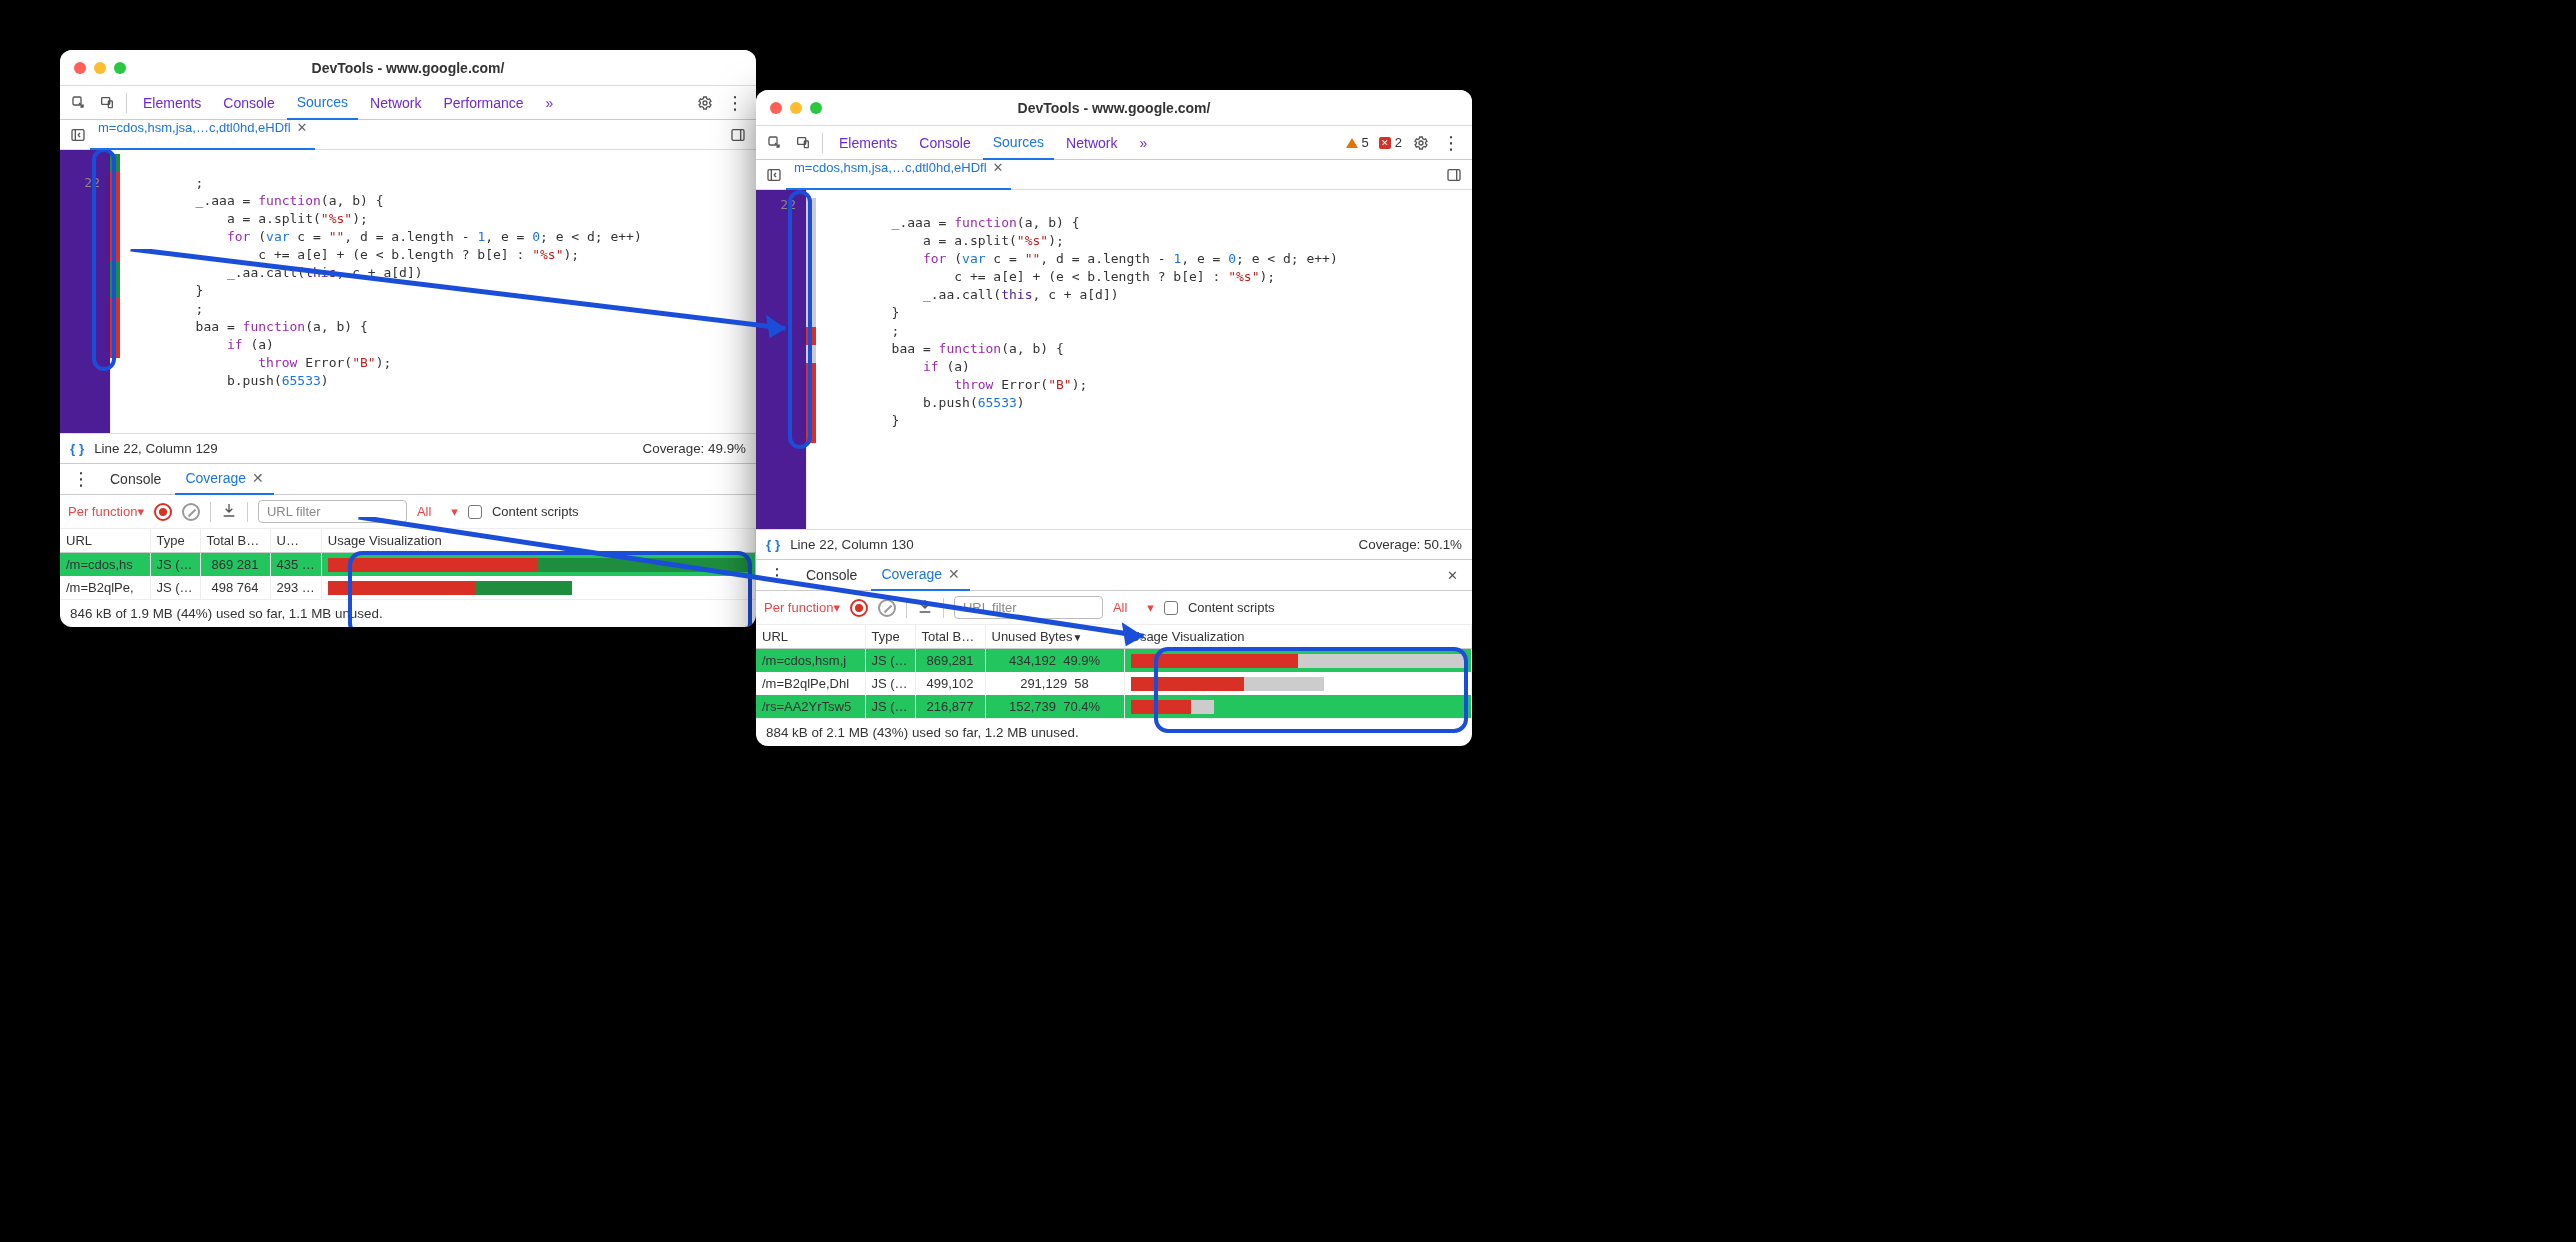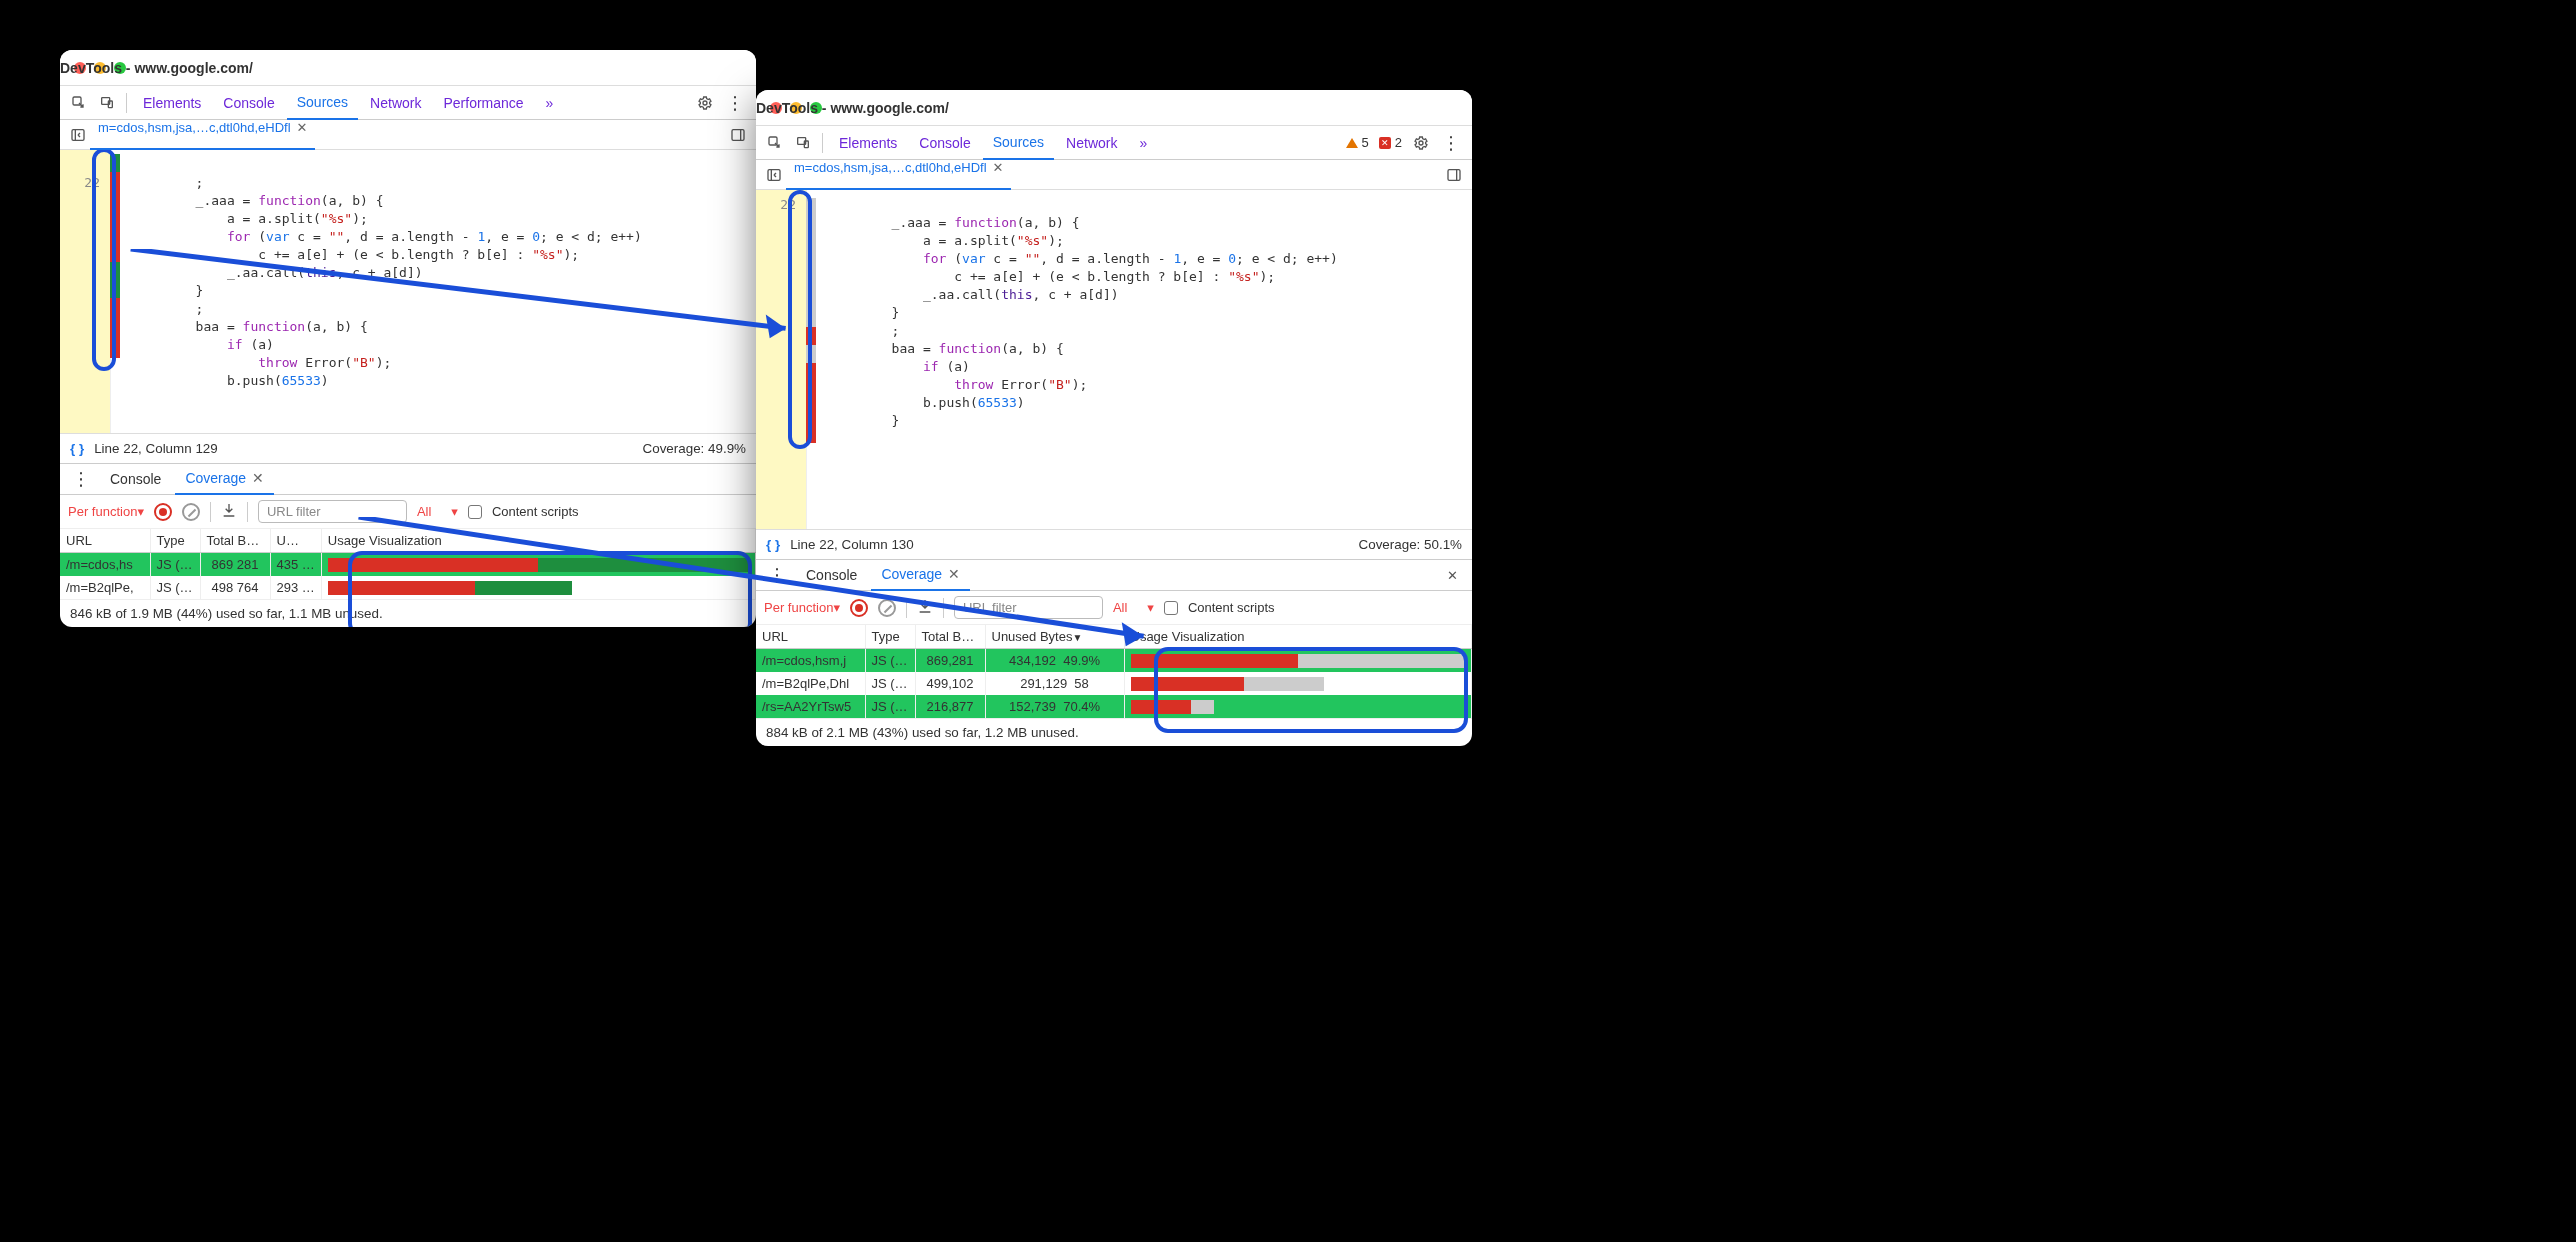--- a/index.html
+++ b/index.html
@@ -46,20 +46,21 @@
     gap: 8px;
     padding-left: 14px;
   }
   .dot { width: 12px; height: 12px; border-radius: 50%; }
   .dot.red    { background: #ff5f57; }
   .dot.yellow { background: #febc2e; }
   .dot.green  { background: #28c840; }
   .title {
     position: absolute;
     left: 0; right: 0;
+    text-align: center;
     font-weight: 600;
     font-size: 14px;
     pointer-events: none;
   }
 
   
   .tabs {
     height: 34px;
     display: flex;
     align-items: center;
@@ -122,21 +123,21 @@
     font-size: 13px;
     overflow: hidden;
     background:#fff;
     position: relative;
   }
   .gutter {
     width: 50px;
     text-align: right;
     padding: 6px 4px 0 0;
     color:#888;
-    background:#fef9c3;
+    background:#4c1d95;
     position: relative;
   }
   .gutter .lineno { height:18px; line-height:18px; padding-right:6px; }
   .covbar {
     position:absolute;
     top:4px;
     right:-10px;
     width:10px;
     display:flex;
     flex-direction:column;

